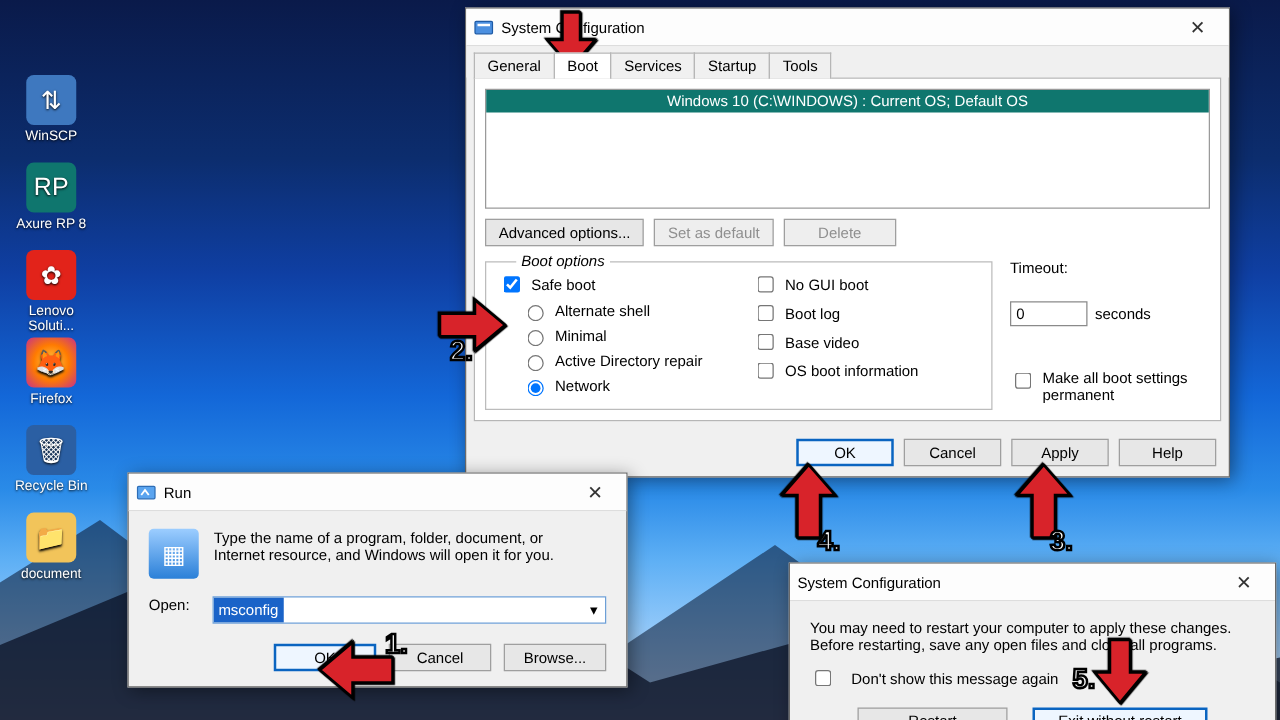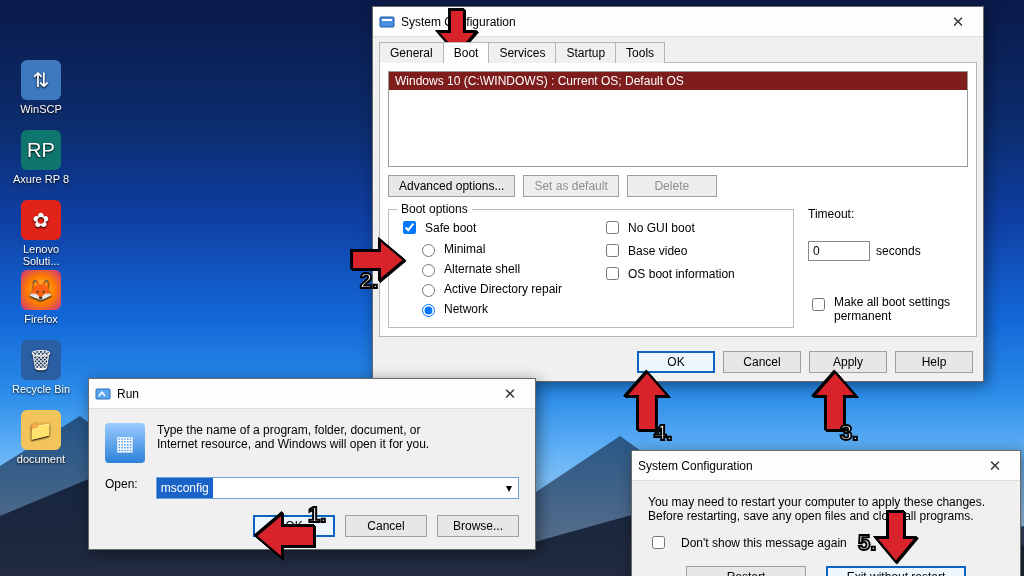--- a/index.html
+++ b/index.html
@@ -28,27 +28,27 @@
   .titlebar .wicon { width:16px; height:16px; margin-right:6px; display:flex; align-items:center; justify-content:center; }
   .titlebar .wtitle { flex:1; font-size:12px; }
   .titlebar .close { width:38px; height:22px; display:flex; align-items:center; justify-content:center; font-size:15px; color:#333; }
 
   
   .tabs { display:flex; align-items:flex-end; padding: 4px 6px 0 6px; background:#f0f0f0; }
   .tab { padding:3px 10px; border:1px solid #b6b6b6; border-bottom:none; background:#f0f0f0; margin-right:-1px; font-size:12px; position:relative; top:1px; }
   .tab.active { background:#fff; z-index:2; }
   .tabpane { margin:0 6px 6px 6px; border:1px solid #b6b6b6; background:#fff; padding:8px; }
   .oslist { width:100%; height:96px; border:1px solid #9a9a9a; background:#fff; }
-  .oslist .selected { background:#7f1d1d; color:#fff; padding:2px 6px; font-size:12px; }
+  .oslist .selected { background:#0f766e; color:#fff; padding:2px 6px; font-size:12px;text-align:center; }
   .btn { min-width:90px; height:22px; padding:0 10px; background:#e7e7e7; border:1px solid #9f9f9f; font-size:12px; display:inline-flex; align-items:center; justify-content:center; }
   .btn[disabled] { color:#8f8f8f; background:#eee; }
   .btn.default { border:2px solid #0a64c0; background:#eef6ff; }
   .row { display:flex; gap:8px; margin-top:8px; }
   .group { border:1px solid #bcbcbc; padding:8px 10px 10px; position:relative; margin-top:6px; }
-  .group > .legend { position:absolute; top:-8px; left:8px; background:#fff; padding:0 4px; font-size:12px; }
+  .group > .legend { position:absolute; top:-8px; left:24px; background:#fff; padding:0 4px; font-size:12px;font-style:italic; }
   .col { display:flex; flex-direction:column; gap:4px; }
   label.opt { display:flex; align-items:center; gap:6px; font-size:12px; }
   input[type=text].tiny { width:62px; height:20px; border:1px solid #8a8a8a; padding:0 4px; font-size:12px; }
 
   .footer-btns { display:flex; justify-content:flex-end; gap:8px; padding:8px 10px; }
 
   
   .run .body { padding:14px 16px 12px; }
   .run .hint { display:flex; gap:12px; }
   .run .hint .ricon { width:40px; height:40px; background:linear-gradient(#9ccdff,#2b80d8); border-radius:4px; display:flex; align-items:center; justify-content:center; color:#fff; font-size:20px; }
@@ -139,39 +139,43 @@
       <div class="group" style="flex:1;">
         <span class="legend">Boot options</span>
         <div style="display:flex; gap:40px;">
           <div class="col">
             <label class="opt">
                 <input type="checkbox" checked="" style="">
                 <span>Safe boot</span>
               </label>
             <label class="opt" style="padding-left:18px">
                 <input type="radio" name="sm" style="">
+                <span>Alternate shell</span>
+              </label>
+            <label class="opt" style="padding-left:18px">
+                <input type="radio" name="sm" style="">
                 <span>Minimal</span>
-              </label>
-            <label class="opt" style="padding-left:18px">
-                <input type="radio" name="sm" style="">
-                <span>Alternate shell</span>
               </label>
             <label class="opt" style="padding-left:18px">
                 <input type="radio" name="sm" style="">
                 <span>Active Directory repair</span>
               </label>
             <label class="opt" style="padding-left:18px">
                 <input type="radio" name="sm" checked="" style="">
                 <span>Network</span>
               </label>
           </div>
           <div class="col">
             <label class="opt">
                 <input type="checkbox" style="">
                 <span>No GUI boot</span>
+              </label>
+            <label class="opt">
+                <input type="checkbox" style="">
+                <span>Boot log</span>
               </label>
             <label class="opt">
                 <input type="checkbox" style="">
                 <span>Base video</span>
               </label>
             <label class="opt">
                 <input type="checkbox" style="">
                 <span>OS boot information</span>
               </label>
           </div>
@@ -192,21 +196,21 @@
   </div>
 
   <div class="footer-btns">
     <button class="btn default" style="min-width:78px">OK</button>
     <button class="btn" style="min-width:78px">Cancel</button>
     <button class="btn" style="min-width:78px">Apply</button>
     <button class="btn" style="min-width:78px">Help</button>
   </div>
 </div>
 
-<div class="win run" style="top:378px; left:88px; width:448px;">
+<div class="win run" style="top:378px; left:102px; width:400px;">
   <div class="titlebar">
     <span class="wicon">
       <svg width="16" height="16">
           <rect x="1" y="3" width="14" height="10" rx="1" fill="#5aa4ef" stroke="#2d6db6"></rect>
           <path d="M4 10 L7 6 L10 10" stroke="#fff" fill="none" stroke-width="1.5"></path>
         </svg>
     </span>
     <span class="wtitle">Run</span>
     <span class="close">✕</span>
   </div>

